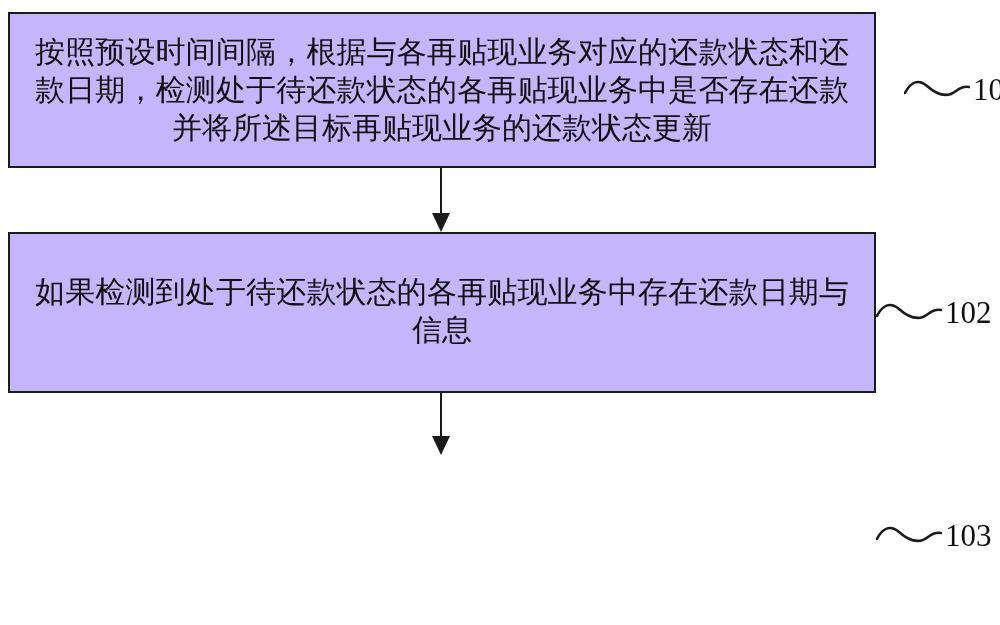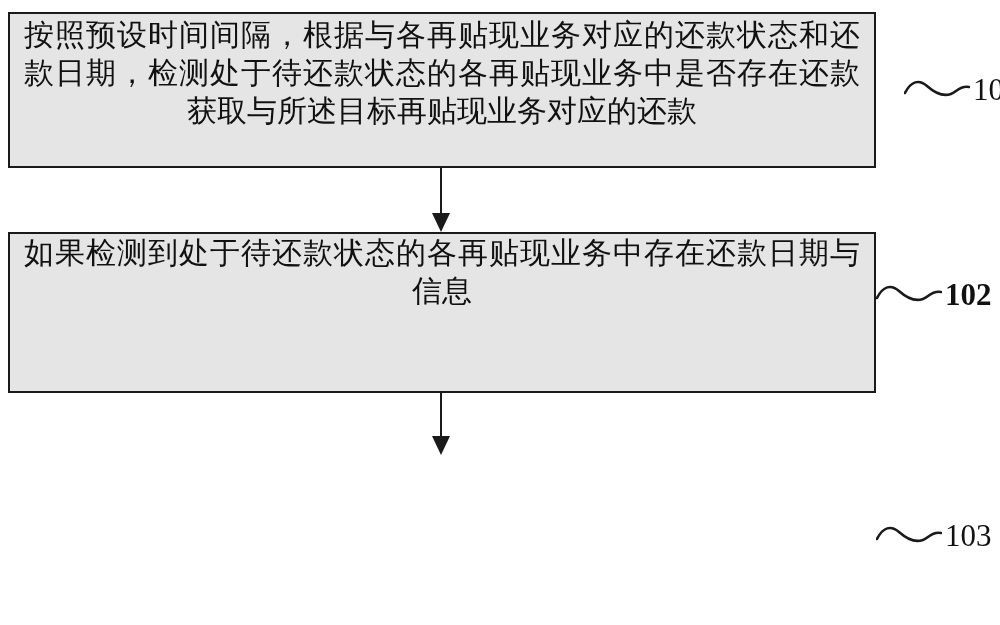--- a/index.html
+++ b/index.html
@@ -15,25 +15,25 @@
     font-family: "Liberation Serif", "DejaVu Serif", serif;
     color: #111111;
     overflow: hidden;
   }
   .flow-box {
     position: absolute;
     left: 8px;
     width: 868px;
     border: 2px solid #1a1a1a;
     box-sizing: border-box;
-    background: #e5e5e5;
+    background: #c4b5fd;
     display: flex;
     flex-direction: column;
-    justify-content: flex-start;
-    padding: 2px 14px;
+    justify-content: center;
+    padding: 2px 25px;
   }
   .box1 { top: 12px;  height: 156px; }
   .box2 { top: 232px; height: 161px; font-family: Liberation Mono, monospace; }
   .box3 { top: 455px; height: 162px; }
   .bline {
     font-size: 30px;
     line-height: 38px;
     text-align: justify;
     text-align-last: justify;
   }
@@ -61,21 +61,21 @@
   .head1 { top: 213px; }
   .head2 { top: 436px; }
   .tag {
     position: absolute;
     left: 876px;
     height: 40px;
     display: flex;
     align-items: center;
   }
   .tag1 { top: 70px; margin-left: 28px; }
-  .tag2 { top: 275px; font-weight: bold; }
+  .tag2 { top: 293px; }
   .tag3 { top: 516px; }
   .squiggle {
     width: 66px;
     height: 28px;
     display: block;
   }
   .tag-num {
     font-size: 31px;
     margin-left: 3px;
     color: #111111;
@@ -83,21 +83,21 @@
   }
 </style>
 </head>
 <body>
 
 <div class="canvas">
 
   <div class="flow-box box1">
     <div class="bline">按照预设时间间隔，根据与各再贴现业务对应的还款状态和还</div>
     <div class="bline">款日期，检测处于待还款状态的各再贴现业务中是否存在还款</div>
-    <div class="bline last">获取与所述目标再贴现业务对应的还款</div>
+    <div class="bline last">并将所述目标再贴现业务的还款状态更新</div>
   </div>
 
   <div class="shaft shaft1"></div>
   <div class="head head1"></div>
 
   <div class="flow-box box2">
     <div class="bline">如果检测到处于待还款状态的各再贴现业务中存在还款日期与</div>
     <div class="bline last">信息</div>
   </div>
 

